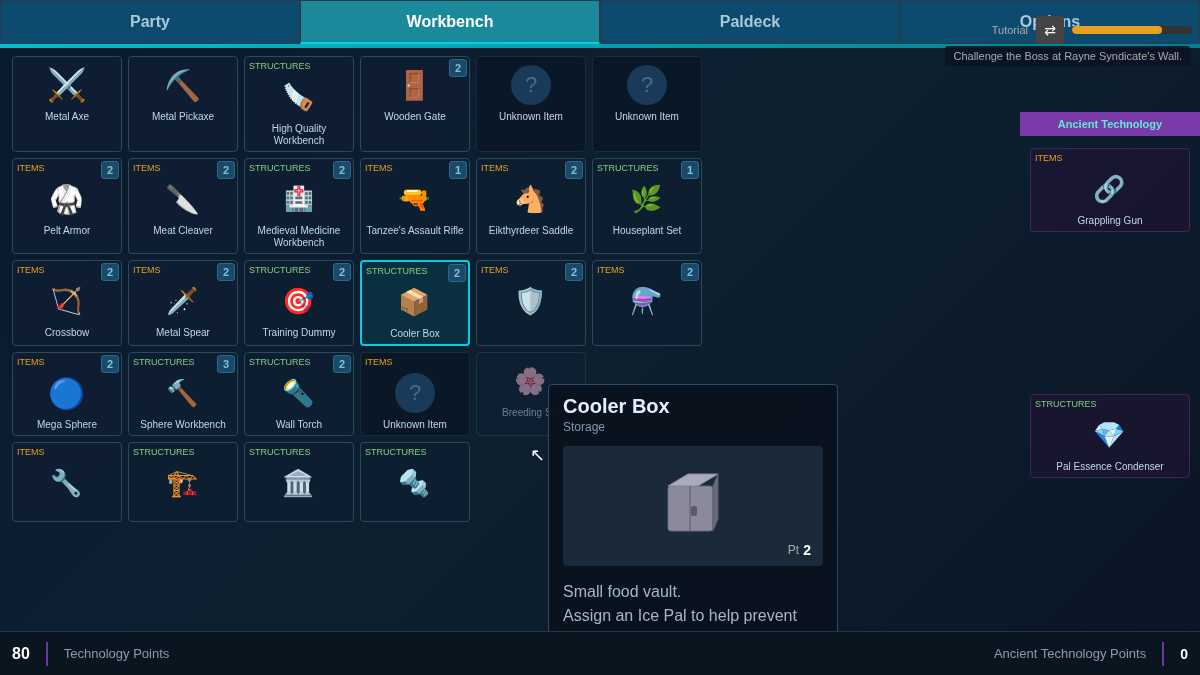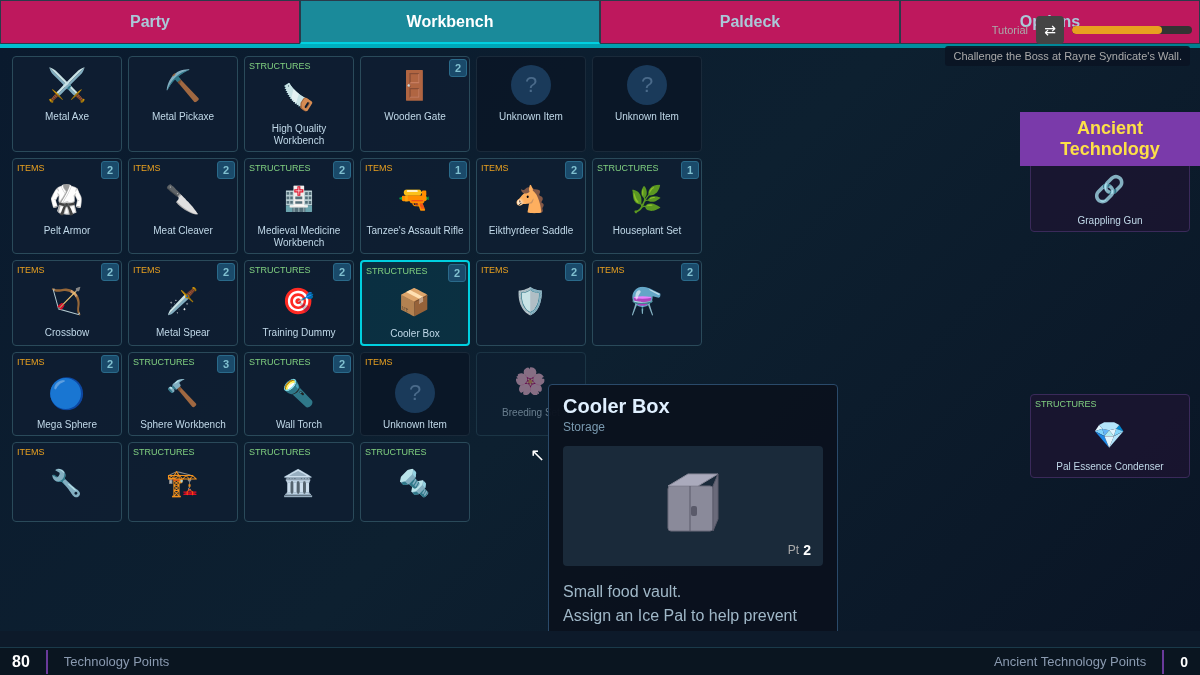--- a/index.html
+++ b/index.html
@@ -24,21 +24,21 @@
     }
     .nav-tab {
       flex: 1;
       display: flex;
       align-items: center;
       justify-content: center;
       font-size: 16px;
       font-weight: bold;
       cursor: pointer;
       color: #aac8d8;
-      background: #be185d;
+      background: #0c4a6e;
       border: 1px solid #2a3a4a;
       position: relative;
     }
     .nav-tab.active {
       background: #1a8a9a;
       color: #fff;
       border-bottom: 2px solid #00d0e0;
     }
 
     
@@ -94,22 +94,22 @@
       z-index: 20;
     }
 
     
     .ancient-tech-header {
       position: absolute;
       right: 0;
       top: 68px;
       width: 180px;
       background: #7a3aaa;
-      color: #fde047;
-      font-size: 18px;
+      color: #5eead4;
+      font-size: 11px;
       font-weight: bold;
       padding: 6px 12px;
       text-align: center;
       z-index: 15;
     }
 
     
     .main-content {
       position: absolute;
       top: 44px;
@@ -293,21 +293,21 @@
       color: #a0b8c8;
       line-height: 1.5;
     }
 
     
     .bottom-bar {
       position: absolute;
       bottom: 0;
       left: 0;
       right: 0;
-      height: 28px;
+      height: 44px;
       background: #0a1520;
       display: flex;
       align-items: center;
       padding: 0 12px;
       gap: 16px;
       border-top: 1px solid #1a3a4a;
     }
     .bottom-stat-value {
       font-weight: bold;
       color: #fff;

